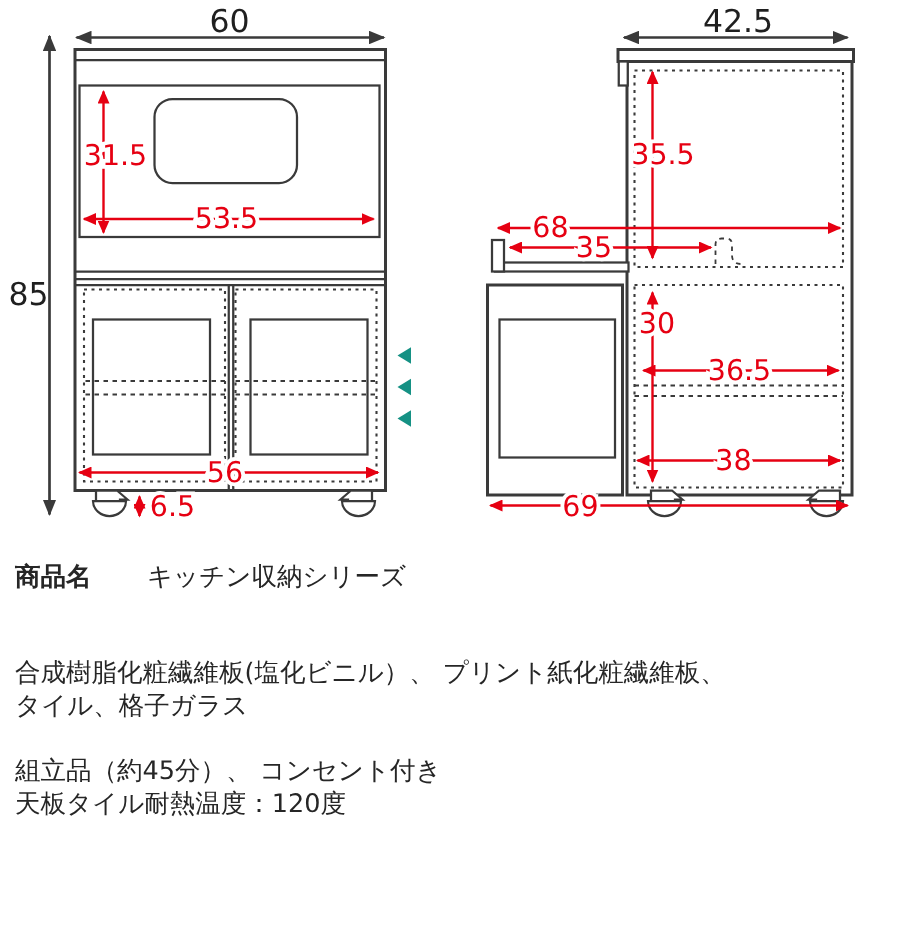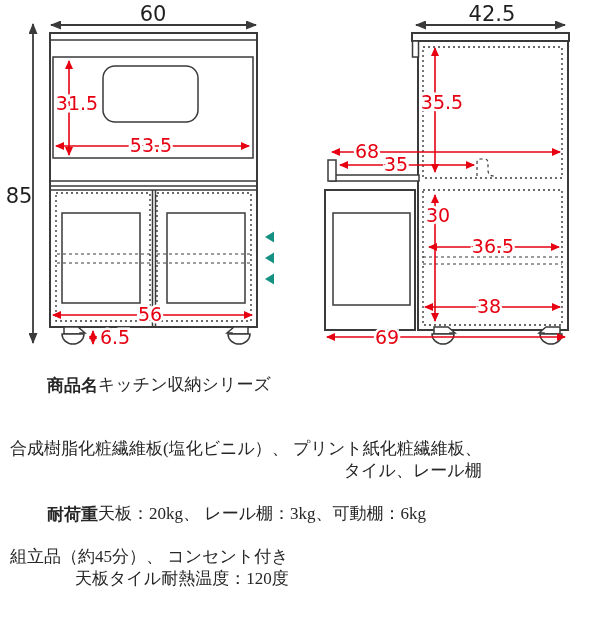--- a/index.html
+++ b/index.html
@@ -15,23 +15,23 @@
   .s15w{stroke:var(--line,#3a3a3a);stroke-width:1.5;fill:#fff;}
   .dot{stroke:var(--line,#3a3a3a);stroke-width:1.4;fill:none;stroke-dasharray:2 3;}
   .dsh{stroke:var(--line,#3a3a3a);stroke-width:1.2;fill:none;stroke-dasharray:3 3;}
   .dim-label{font:19px "DejaVu Sans","Liberation Sans",sans-serif;fill:var(--red,#e60012);
              stroke:#fff;stroke-width:5px;paint-order:stroke;text-anchor:middle;}
   .blk-label{font:21px "DejaVu Sans","Liberation Sans",sans-serif;fill:#1f1f1f;text-anchor:middle;}
   .tri{fill:var(--teal,#159184);}
 
   
   .spec{position:absolute;left:10px;top:374px;width:582px;color:#262626;}
-  .spec-row{display:flex;margin-bottom:21px;text-align:right;}
+  .spec-row{display:flex;margin-bottom:21px;}
   .spec-label{width:88px;flex-shrink:0;font-size:17px;line-height:22px;font-weight:bold;}
-  .spec-value{font-size:17px;line-height:22px;white-space:pre-line;font-family:Liberation Serif, serif;}
+  .spec-value{font-size:17px;line-height:22px;white-space:pre-line;}
 </style>
 </head>
 <body>
 
 <svg id="diagram" width="600" height="368" viewBox="0 0 600 368">
   <defs>
     <marker id="mr" markerUnits="userSpaceOnUse" markerWidth="9" markerHeight="8" refX="8" refY="4" orient="auto-start-reverse">
       <path d="M0,0 L9,4 L0,8 Z" fill="#e60012"></path>
     </marker>
     <marker id="mb" markerUnits="userSpaceOnUse" markerWidth="11" markerHeight="9" refX="10" refY="4.5" orient="auto-start-reverse">
@@ -168,23 +168,19 @@
 
 <div class="spec">
   <div class="spec-row">
     <div class="spec-label">商品名</div>
     <div class="spec-value">キッチン収納シリーズ</div>
   </div>
   <div class="spec-row">
   </div>
   <div class="spec-row">
     <div class="spec-value">合成樹脂化粧繊維板(塩化ビニル）、 プリント紙化粧繊維板、
-タイル、レール棚</div>
-  </div>
-  <div class="spec-row">
-    <div class="spec-label">耐荷重</div>
-    <div class="spec-value">天板：20kg、 レール棚：3kg、可動棚：6kg</div>
+タイル、格子ガラス</div>
   </div>
   <div class="spec-row">
     <div class="spec-value">組立品（約45分）、 コンセント付き
 天板タイル耐熱温度：120度</div>
   </div>
 </div>
 
 </body></html>

